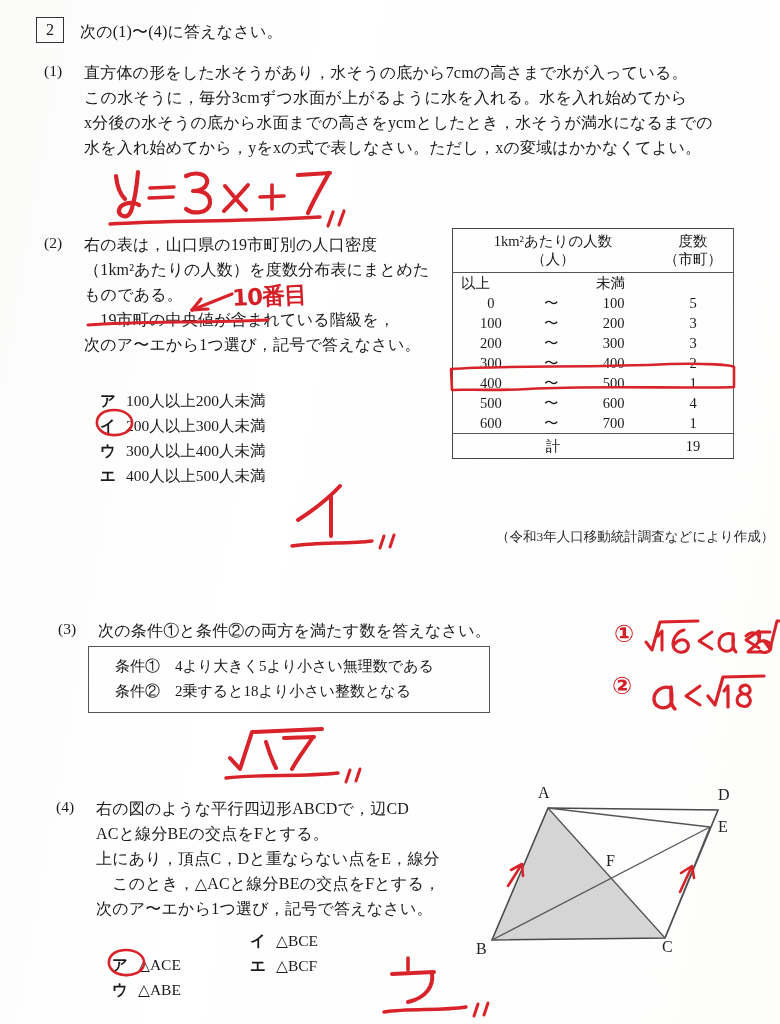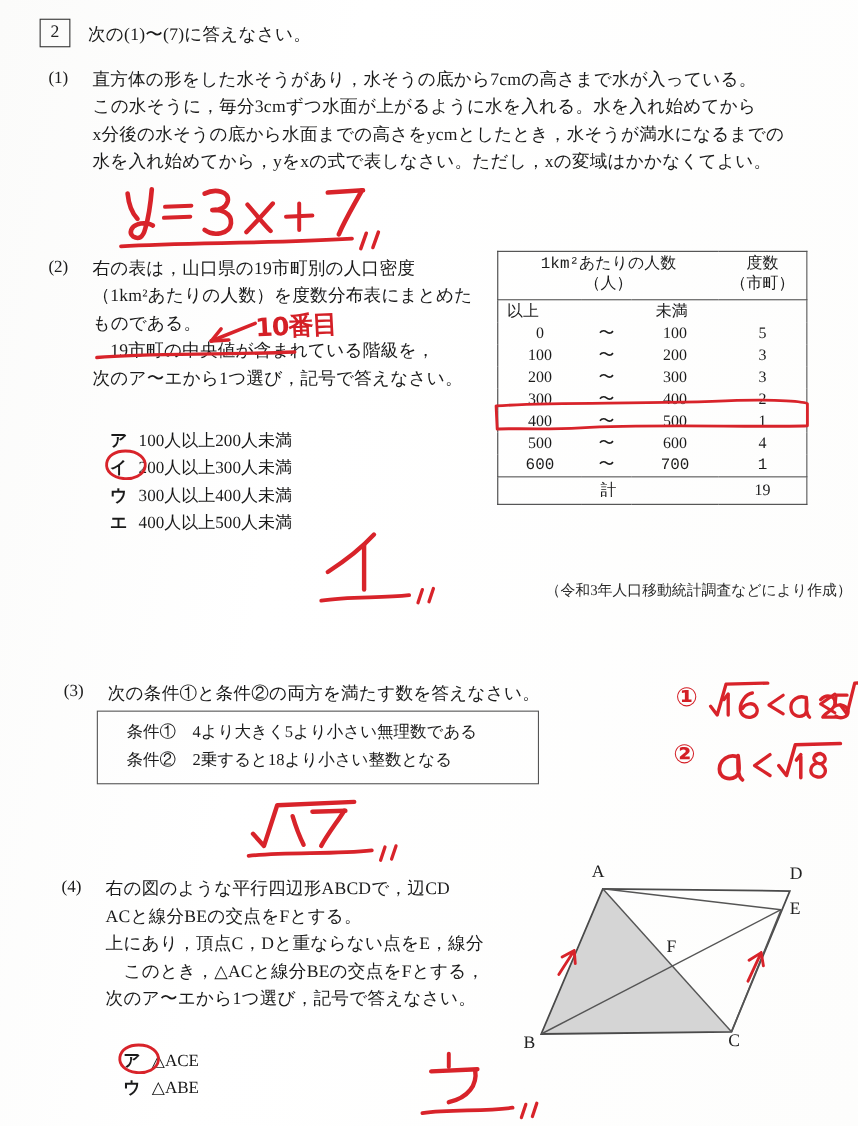--- a/index.html
+++ b/index.html
@@ -74,21 +74,21 @@
     width: 282px;
   }
   table.ft td {
     padding: 1px 0;
     font-size: 14.5px;
     text-align: center;
     line-height: 18px;
   }
   .ft .outer-top { border-top: 1.5px solid #444; }
   .ft .outer-bot { border-bottom: 1.5px solid #444; }
-  .hline { border-bottom: 1px solid #555; font-family: Liberation Mono, monospace; }
+  .hline { border-bottom: 1px solid #555; }
   .vline-l { border-left: 1.5px solid #444; }
   .vline-r { border-right: 1.5px solid #444; }
   .vsep { border-right: 1px solid #555; }
   .hdr-cell { padding: 3px 0 4px 0 !important; line-height: 19px; }
   .src-note {
     left: 452px; top: 528px;
     font-size: 13.5px;
     white-space: nowrap;
     color: #2a2a2a;
     margin-left: 44px;
@@ -137,21 +137,21 @@
   svg.geo .tick { fill: none; stroke: #d8232a; stroke-width: 2.6; stroke-linecap: round; stroke-linejoin: round; }
 </style>
 </head>
 <body>
 
 <div id="page">
 
   <div class="abs qnum-box">
     <span>2</span>
   </div>
-  <div class="abs qhead-text jtext">次の(1)〜(7)に答えなさい。</div>
+  <div class="abs qhead-text jtext">次の(1)〜(4)に答えなさい。</div>
 
   <div class="abs item-label" style="left:44px; top:62px;">(1)</div>
   <div class="abs jtext" style="left:84px; top:60px; width:690px;">
     <div class="para-line">直方体の形をした水そうがあり，水そうの底から7cmの高さまで水が入っている。</div>
     <div class="para-line">この水そうに，毎分3cmずつ水面が上がるように水を入れる。水を入れ始めてから</div>
     <div class="para-line">x分後の水そうの底から水面までの高さをycmとしたとき，水そうが満水になるまでの</div>
     <div class="para-line">水を入れ始めてから，yをxの式で表しなさい。ただし，xの変域はかかなくてよい。</div>
   </div>
 
   <svg class="hw" style="left:108px; top:168px;" width="250" height="62" viewBox="0 0 250 62">
@@ -374,20 +374,28 @@
   </div>
 
   <div class="abs" style="left:112px; top:928px;margin-top:24px;">
     <div class="choice-row">
       <span class="choice-mark">ア</span><span>△ACE</span>
     </div>
     <div class="choice-row">
       <span class="choice-mark">ウ</span><span>△ABE</span>
     </div>
   </div>
+  <div class="abs" style="left:250px; top:928px;">
+    <div class="choice-row">
+      <span class="choice-mark">イ</span><span>△BCE</span>
+    </div>
+    <div class="choice-row">
+      <span class="choice-mark">エ</span><span>△BCF</span>
+    </div>
+  </div>
 
   <svg class="hw" style="left:106px; top:947px;" width="42" height="30" viewBox="0 0 42 30">
     <path d="M20 3 C32 3, 39 10, 38 17 C37 25, 27 29, 18 28 C8 27, 2 21, 3 14 C4 7, 11 3, 20 3 Z" stroke-width="2.6"></path>
   </svg>
 
   <svg class="hw" style="left:382px; top:956px;" width="130" height="66" viewBox="0 0 130 66">
 
     <path d="M26 2 L26 14" stroke-width="3.6"></path>
     <path d="M10 18 L52 16" stroke-width="4"></path>
     <path d="M50 17 C52 30, 44 42, 26 46" stroke-width="4"></path>

